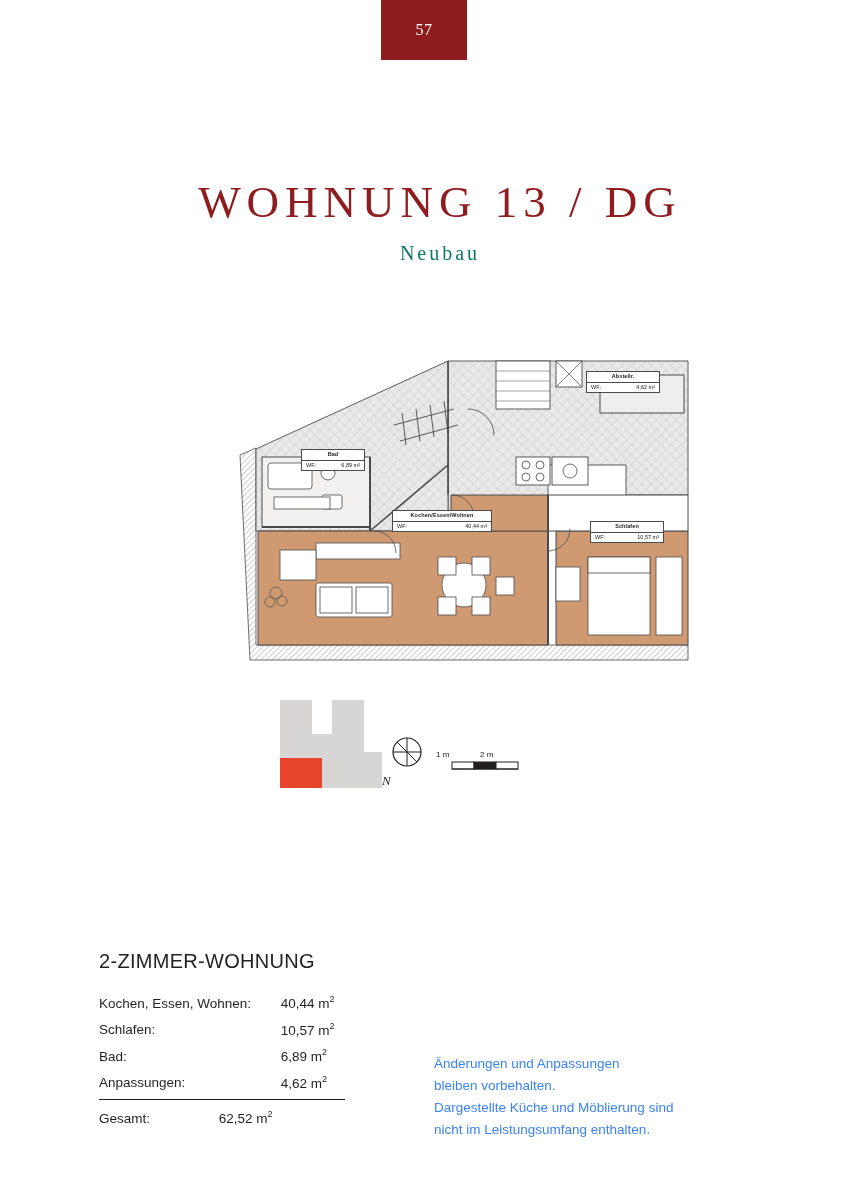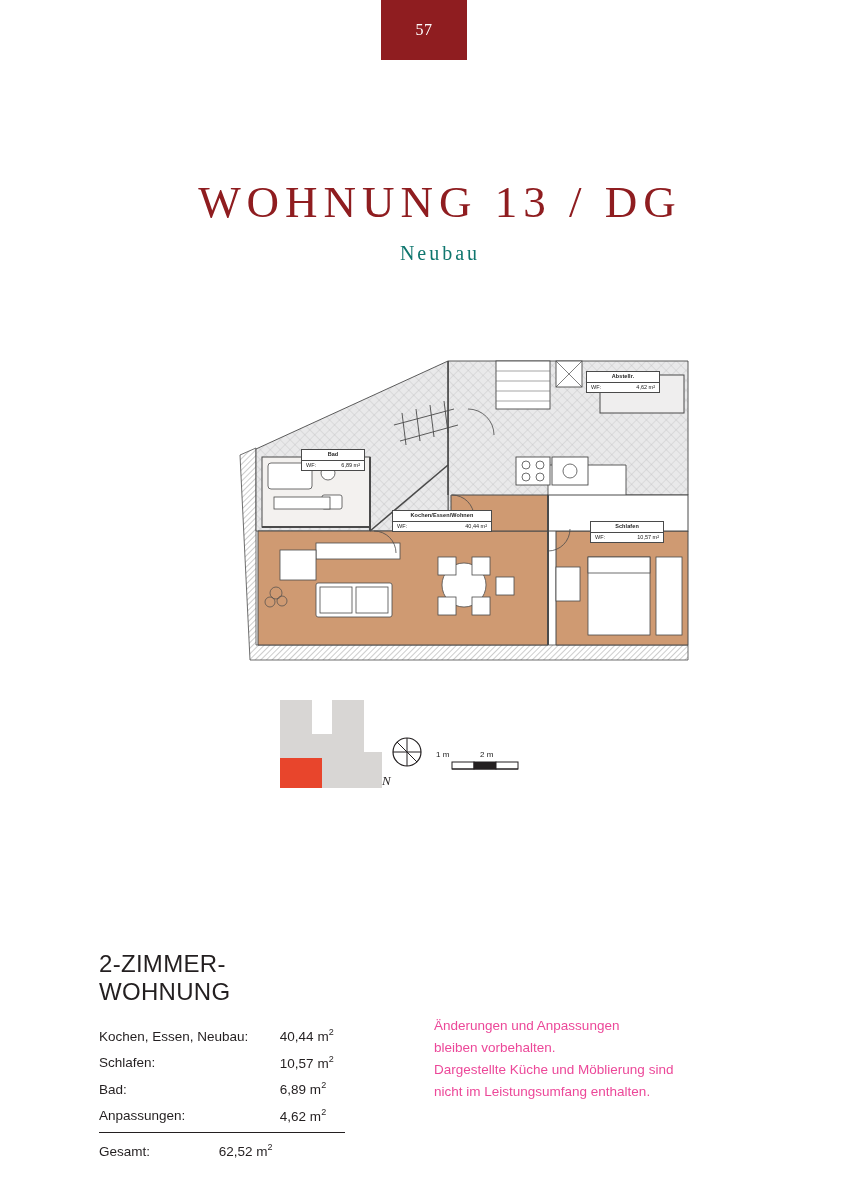--- a/index.html
+++ b/index.html
@@ -121,21 +121,21 @@
   }
 
   
   .info-block {
     position: absolute;
     left: 99px;
     top: 950px;
     width: 250px;
   }
   .info-heading {
-    font-size: 24px;
+    font-size: 20px;
     letter-spacing: 0.3px;
     margin: 0 0 16px 0;
     font-weight: normal;
     color: #231f20;
   }
   .area-table {
     width: 246px;
     border-collapse: collapse;
     font-size: 13.5px;
   }
@@ -150,25 +150,25 @@
     width: 246px;
     height: 1px;
     background: #231f20;
     margin: 4px 0 0 0;
   }
   sup.m2 { font-size: 9px; vertical-align: super; }
 
   .disclaimer {
     position: absolute;
     left: 434px;
-    top: 1015px;
+    top: 1053px;
     width: 330px;
     font-size: 13.5px;
     line-height: 1.62;
-    color: #ec4899;
+    color: #3b82f6;
   }
 </style>
 </head>
 <body>
 
 <div class="page-tab">
   <span>57</span>
 </div>
 
 <div class="title-block">
@@ -348,21 +348,21 @@
   <div class="compass-label">N</div>
   <div class="scale-text" style="left:166px; top:60px;">1 m</div>
   <div class="scale-text" style="left:210px; top:60px;">2 m</div>
 </div>
 
 <div class="info-block">
   <h2 class="info-heading">2-ZIMMER-WOHNUNG</h2>
   <table class="area-table">
     <tbody>
       <tr>
-        <td class="label">Kochen, Essen, Neubau:</td>
+        <td class="label">Kochen, Essen, Wohnen:</td>
         <td class="value"><span>40,44 m</span><sup class="m2">2</sup></td>
       </tr>
       <tr>
         <td class="label">Schlafen:</td>
         <td class="value"><span>10,57 m</span><sup class="m2">2</sup></td>
       </tr>
       <tr>
         <td class="label">Bad:</td>
         <td class="value"><span>6,89 m</span><sup class="m2">2</sup></td>
       </tr>

